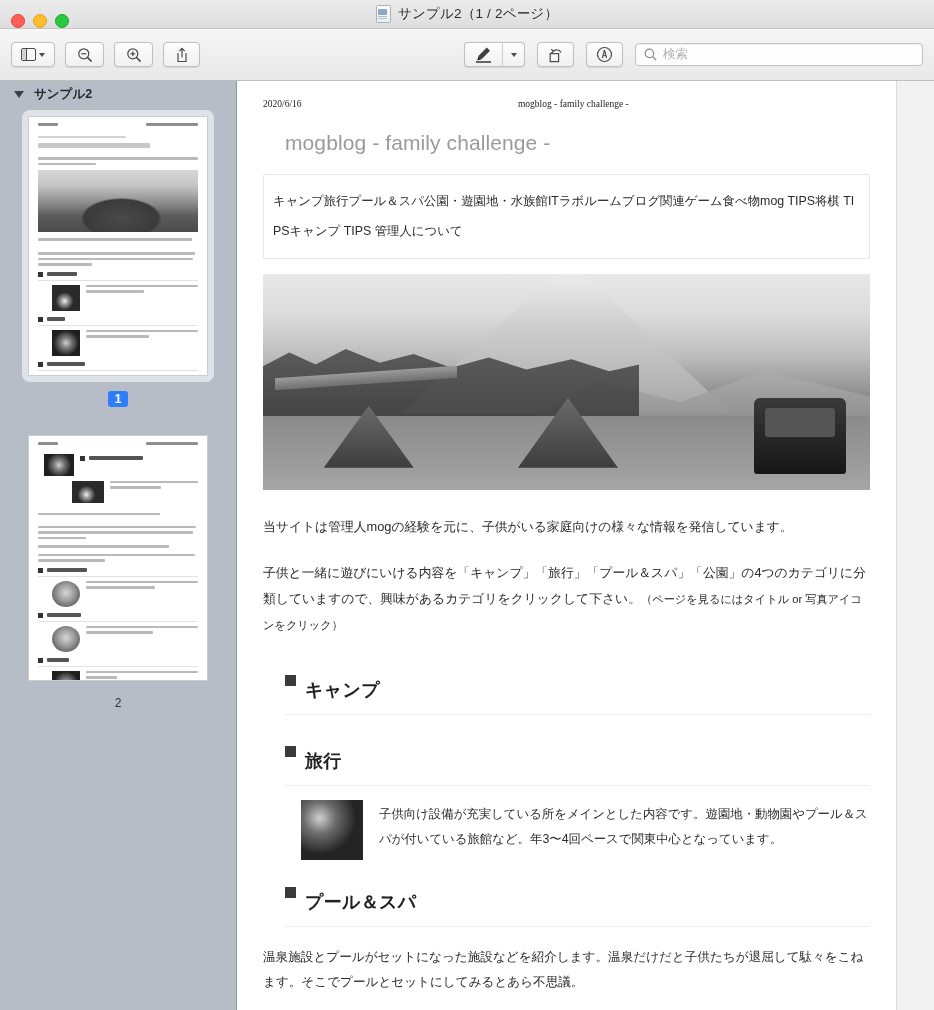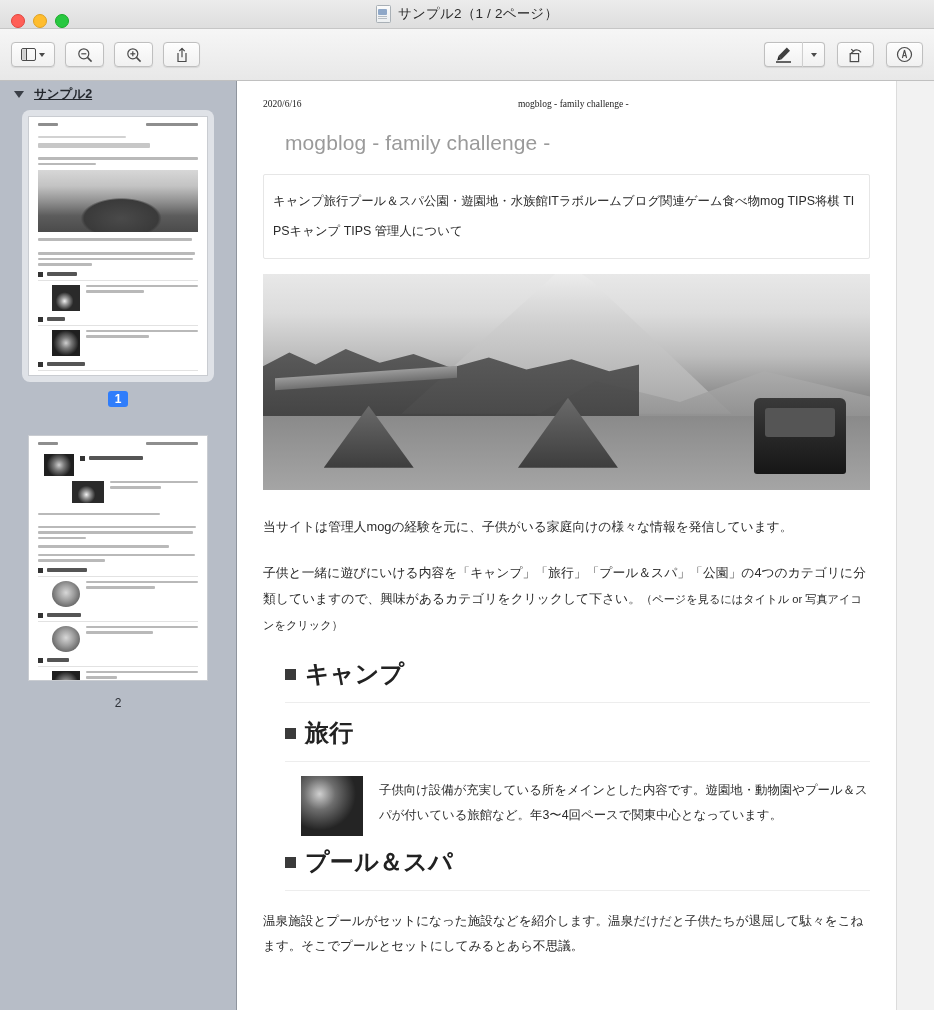--- a/index.html
+++ b/index.html
@@ -108,21 +108,21 @@
     display:flex;flex-direction:column;overflow:hidden;
   }
   .sb-head{
     height:26px;min-height:26px;display:flex;align-items:center;
     gap:10px;padding-left:14px;
   }
   .tri{
     width:0;height:0;border-left:5.5px solid transparent;
     border-right:5.5px solid transparent;border-top:7px solid #3a3f47;
   }
-  .sb-title{font-size:12.5px;color:#23272d;font-weight:700;text-decoration:underline;}
+  .sb-title{font-size:12.5px;color:#23272d;font-weight:700;}
   .thumbs{flex:1;overflow:hidden;padding-top:3px;}
   .thumb-wrap{display:flex;flex-direction:column;align-items:center;}
   .thumb-wrap + .thumb-wrap{margin-top:22px;}
   .thumb-pad{
     padding:7px;border-radius:8px;background:transparent;
   }
   .thumb-pad.selected{background:#dfe2e7;}
   .page{
     width:178px;height:258px;background:#ffffff;
     box-shadow:0 0 0 1px #c9ccd1;
@@ -239,21 +239,21 @@
 
   .para{
     font-size:12.8px;color:#2b2b2b;line-height:2.0;
     margin:0 0 21px 0;
   }
   .sm{font-size:11.2px;}
   .sec{
     display:flex;align-items:center;gap:9px;margin:0 0 2px 22px;
   }
   .sec-sq{width:11px;height:11px;background:#3a3a3a;flex:none;}
-  .sec-title{font-size:24px;color:#222;font-weight:700;letter-spacing:.3px;}
+  .sec-title{font-size:18px;color:#222;font-weight:700;letter-spacing:.3px;margin-top:20px;}
   .sec-rule{height:1px;background:#ededed;margin:12px 0 14px 22px;}
   .entry{display:flex;gap:16px;margin:0 0 10px 38px;}
   .entry-img{
     width:62px;height:60px;flex:none;background:#1b1b1b;
   }
   .entry-img.fire{
     background-image:radial-gradient(ellipse 30% 34% at 48% 66%, #ffffff 0%, #d9d9d9 22%, #5e5e5e 48%, #1a1a1a 72%);
   }
   .entry-img.dinner{
     background-image:
@@ -358,20 +358,29 @@
     <div class="btn markup-btn">
       <span>
         <svg width="17" height="17" viewBox="0 0 17 17">
           <circle cx="8.5" cy="8.5" r="7" fill="none" stroke="#4a4a4a" stroke-width="1.2"></circle>
           <path d="M8.5 4 L6.4 12 M8.5 4 L10.6 12" fill="none" stroke="#4a4a4a" stroke-width="1.1"></path>
           <path d="M7.1 9.6 L9.9 9.6" stroke="#4a4a4a" stroke-width="1.1"></path>
         </svg>
       </span>
     </div>
 
+    <div class="search-box">
+      <span>
+        <svg width="13" height="13" viewBox="0 0 13 13">
+          <circle cx="5.4" cy="5.4" r="4.2" fill="none" stroke="#8a8a8a" stroke-width="1.2"></circle>
+          <line x1="8.5" y1="8.5" x2="12" y2="12" stroke="#8a8a8a" stroke-width="1.3"></line>
+        </svg>
+      </span>
+      <span class="search-ph">検索</span>
+    </div>
   </div>
 
   <div class="body">
 
     <div class="sidebar">
       <div class="sb-head">
         <span class="tri"></span>
         <span class="sb-title">サンプル2</span>
       </div>
 

